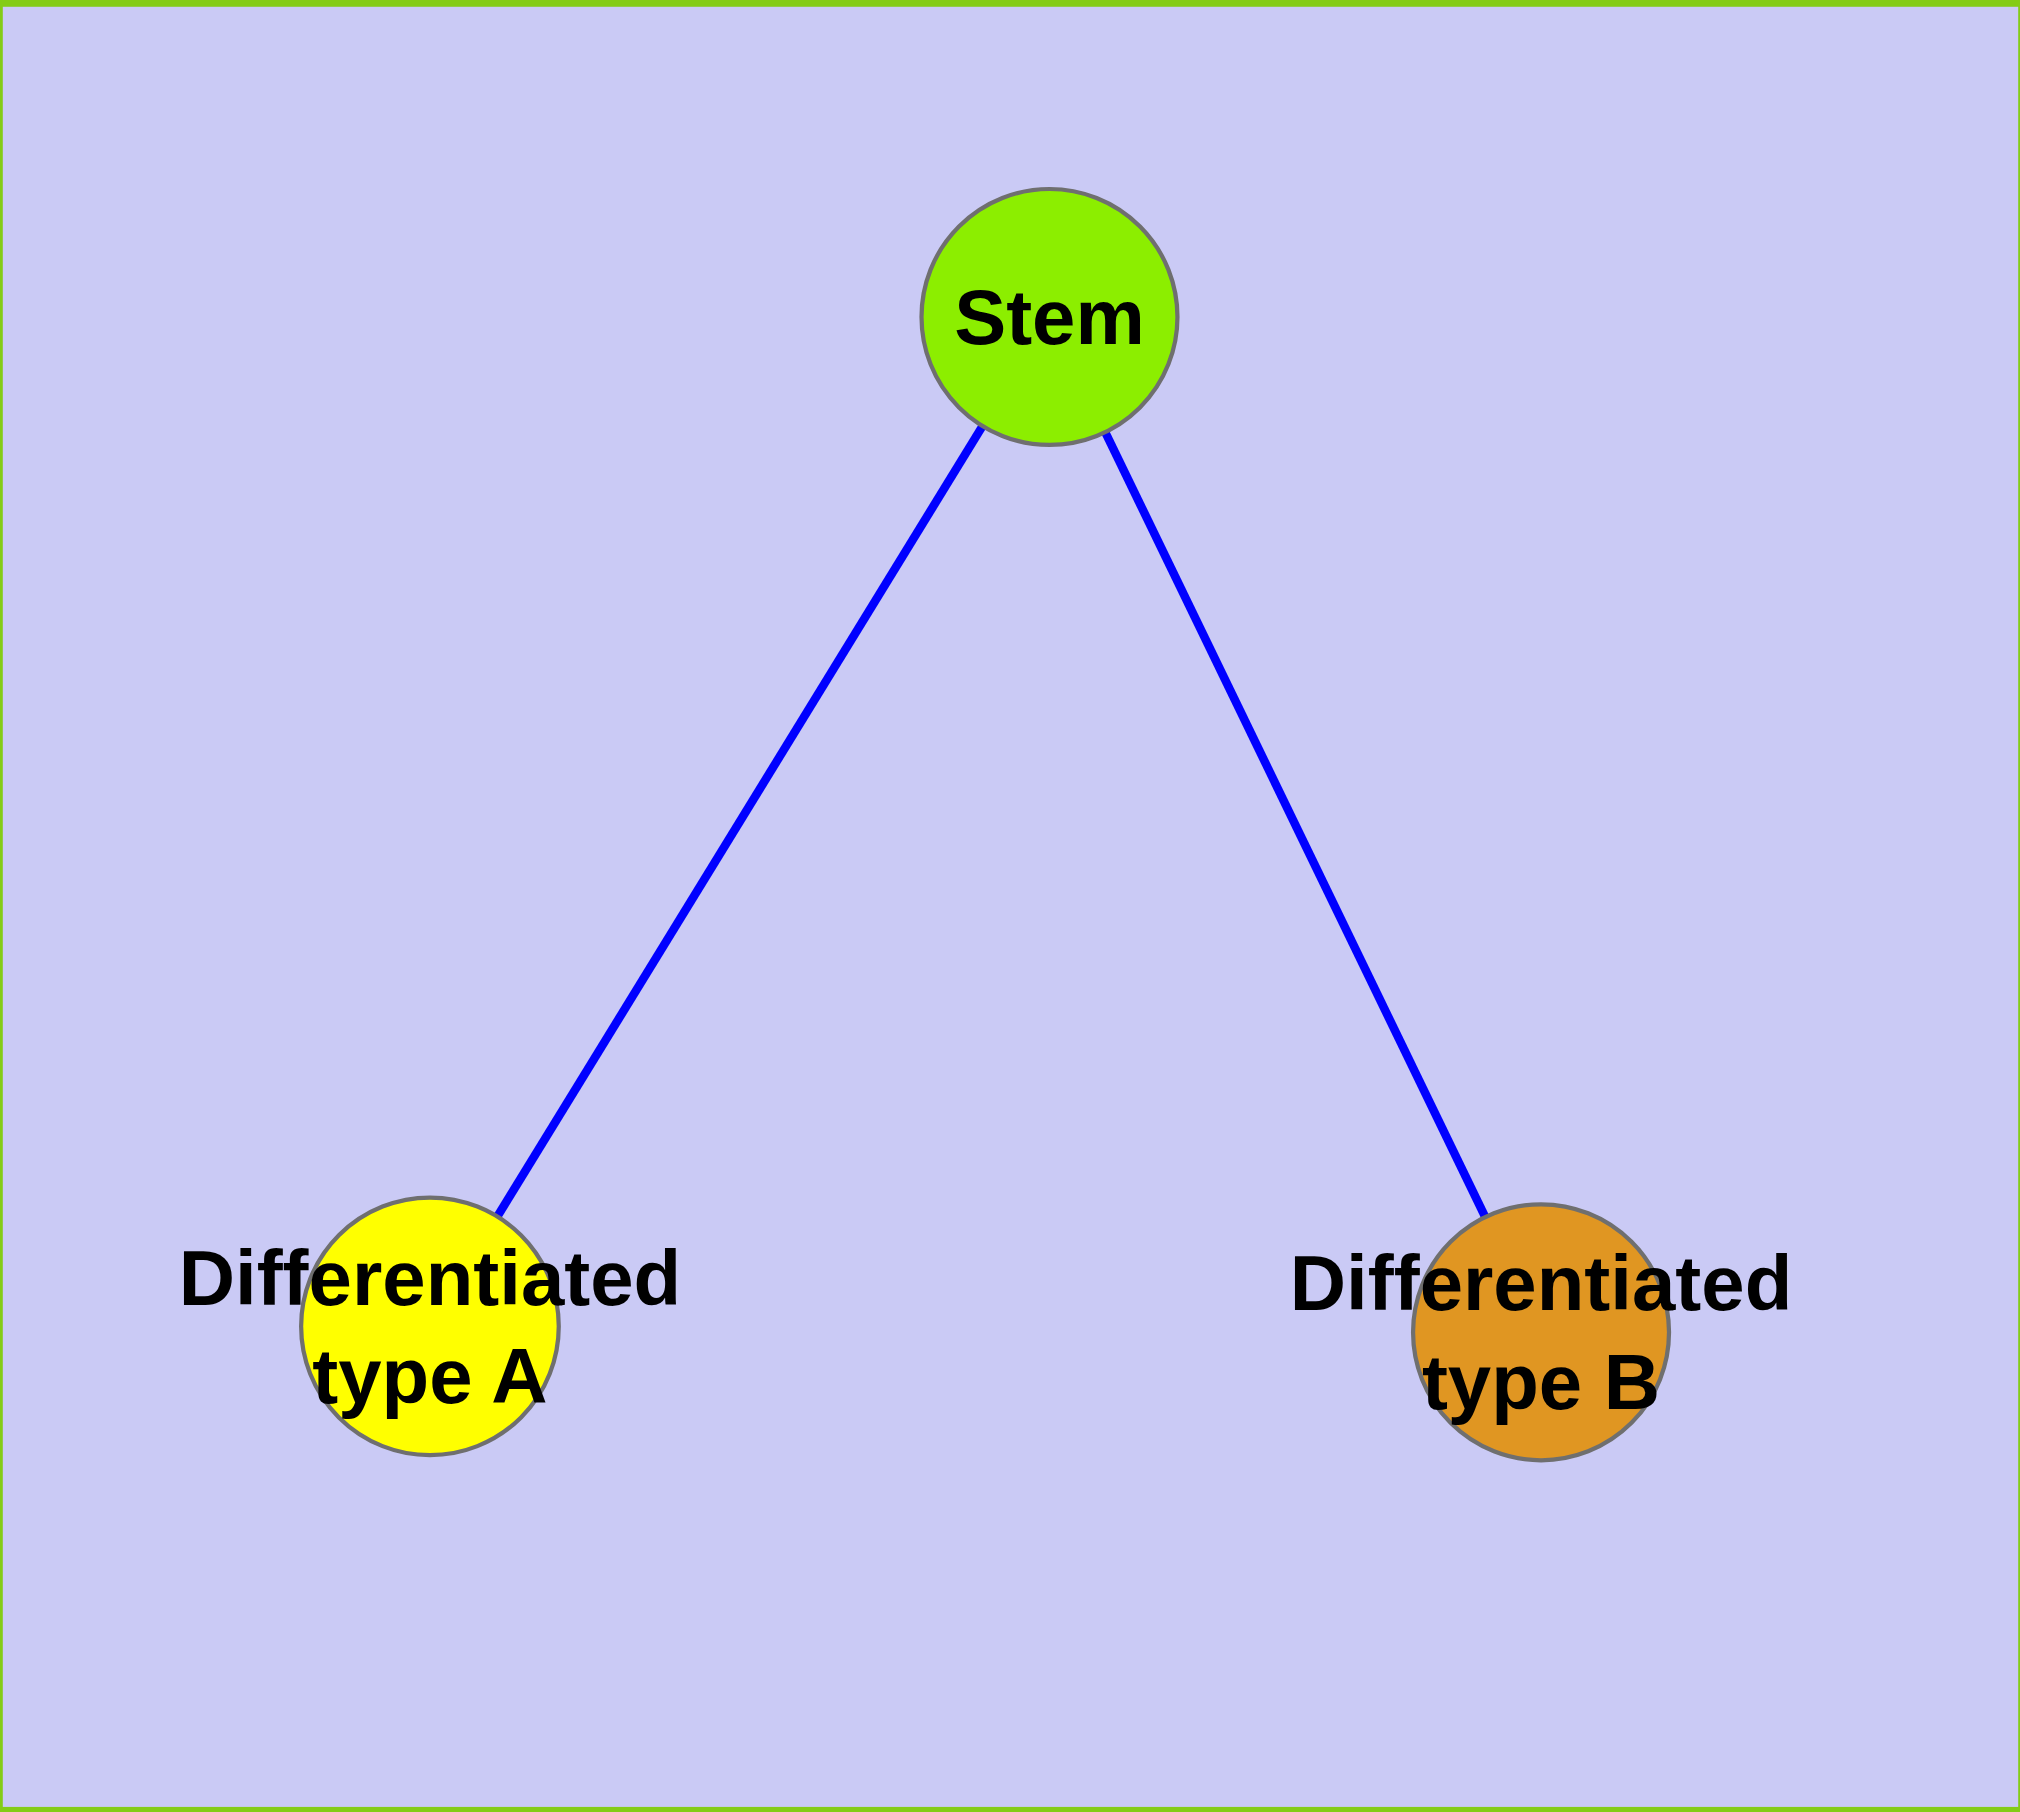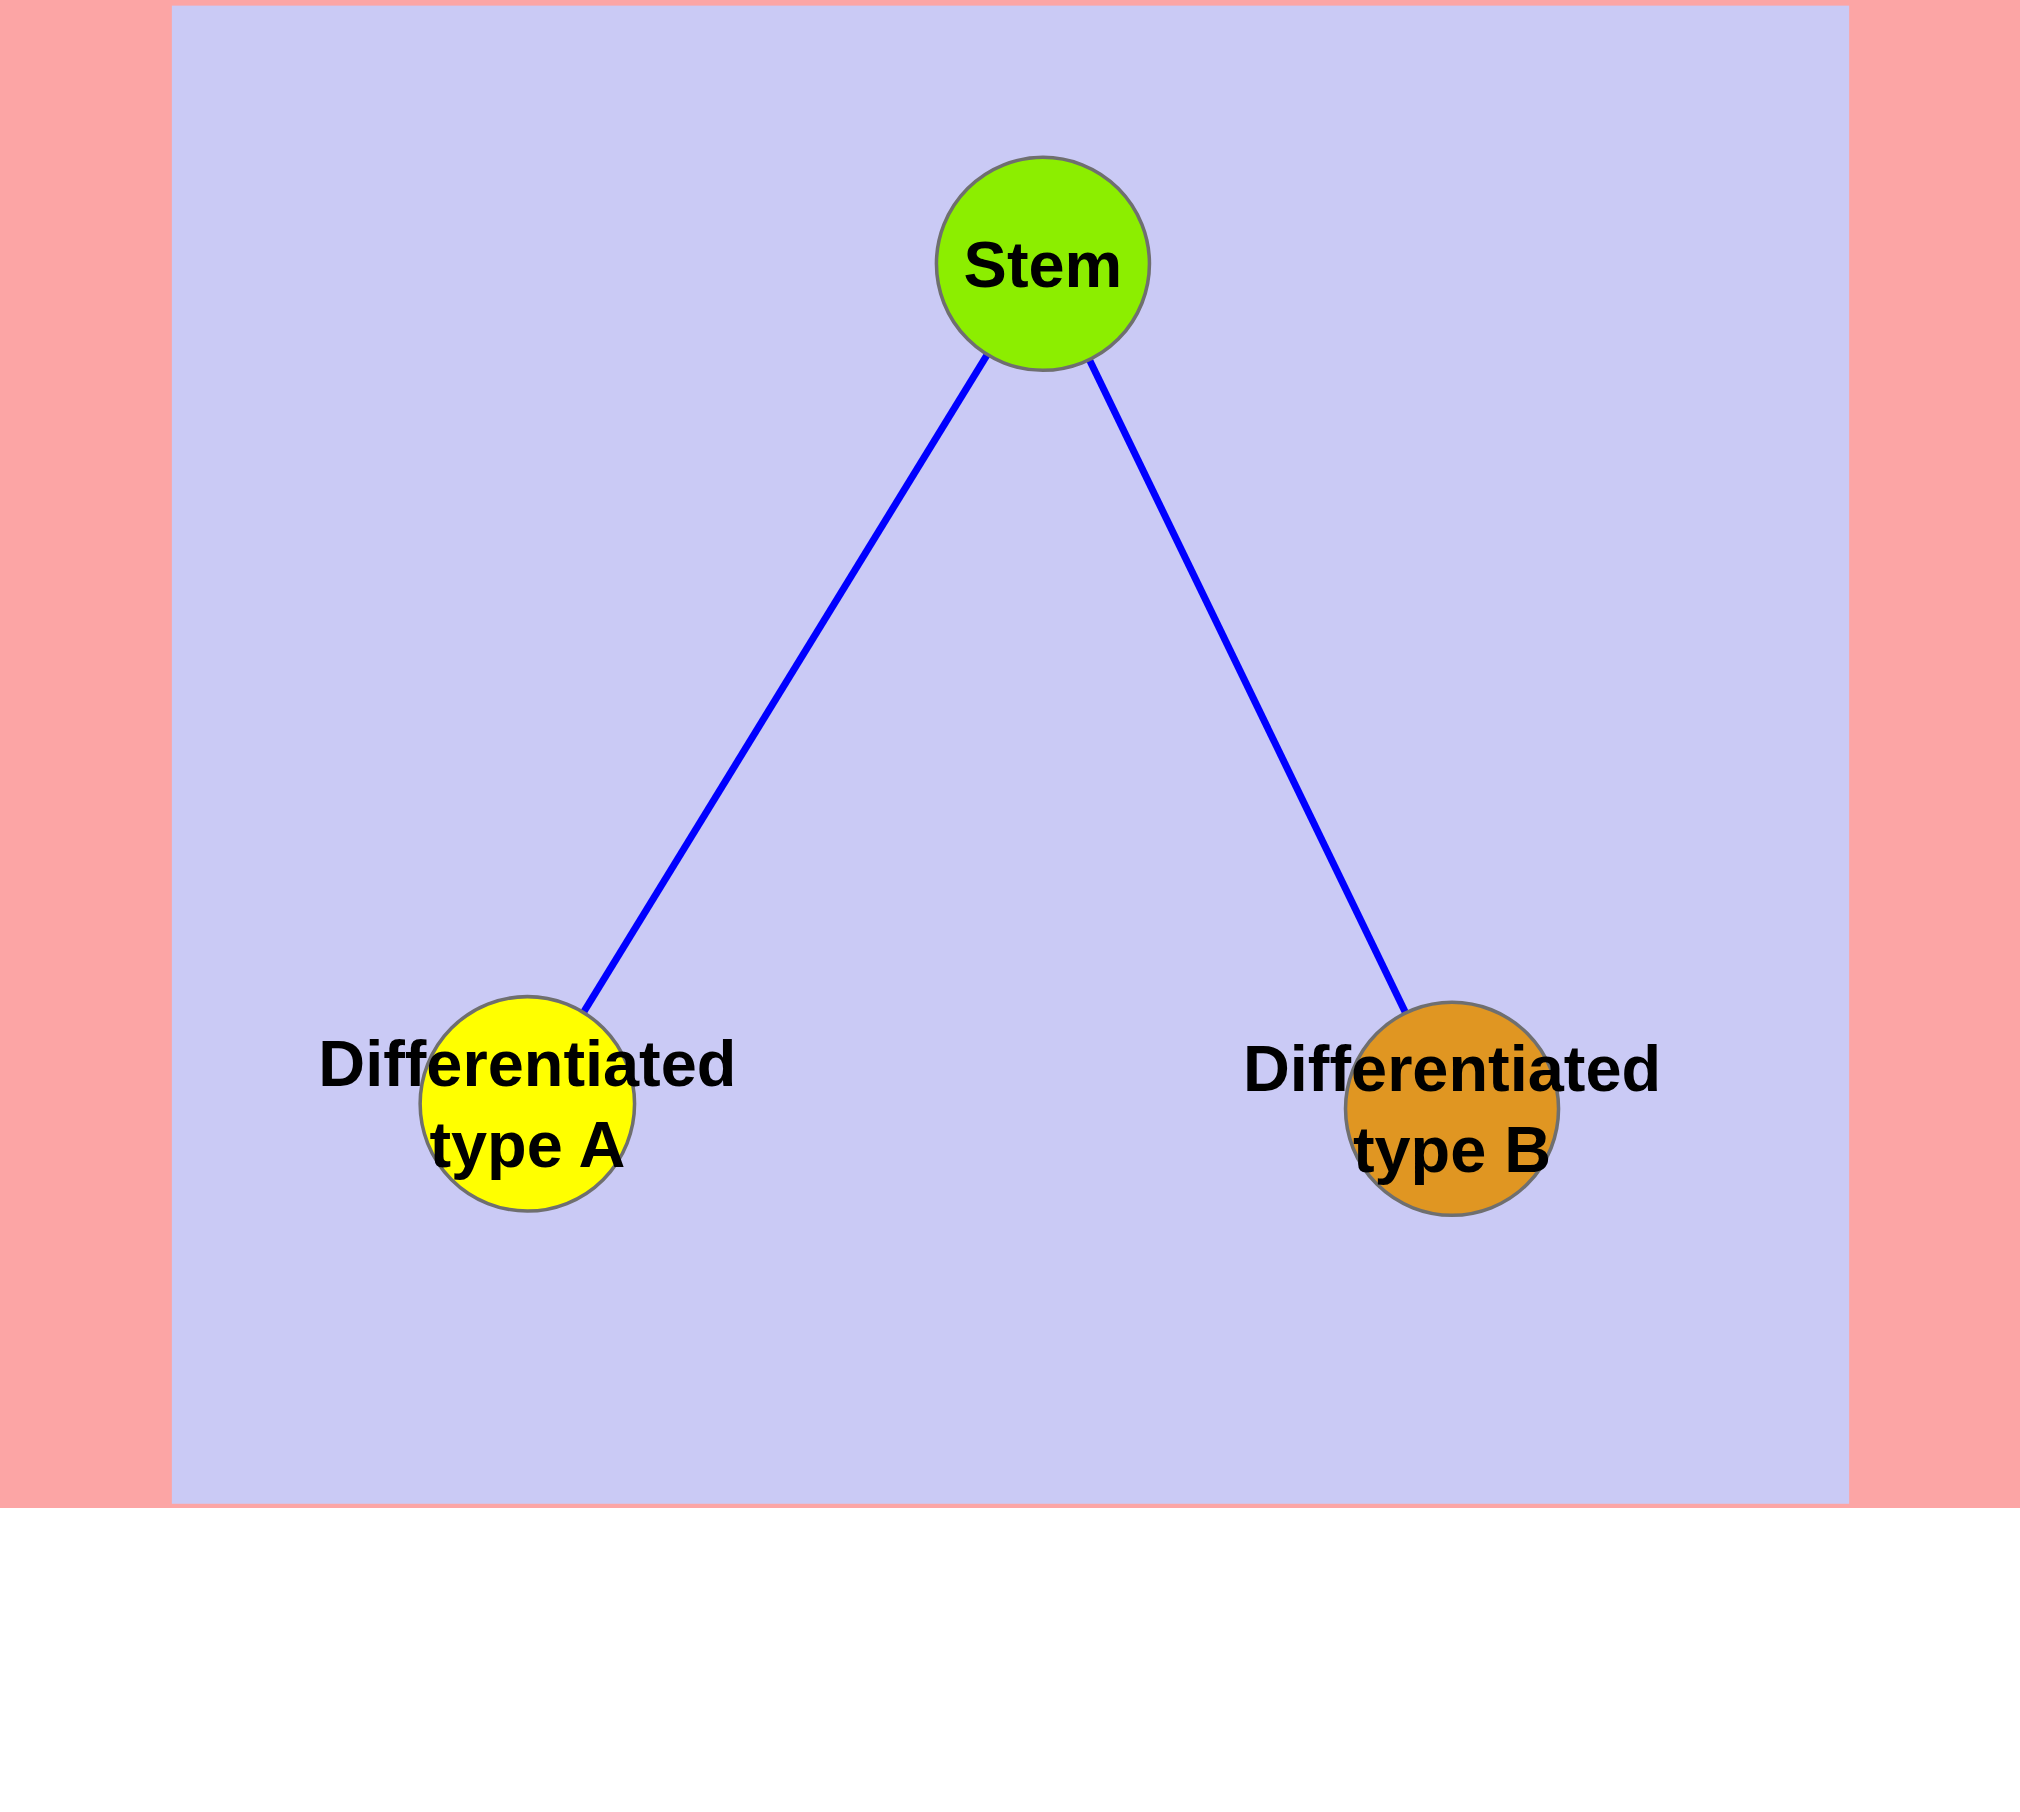--- a/index.html
+++ b/index.html
@@ -4,22 +4,22 @@
 <style>
   html, body {
     margin: 0;
     padding: 0;
     background: #ffffff;
     font-family: "Liberation Sans", sans-serif;
   }
   .canvas {
     position: relative;
     width: 2021px;
-    height: 1508px;
-    background: #fca5a5;
+    height: 1812px;
+    background: #84cc16;
     overflow: hidden;
   }
   .canvas svg {
     position: absolute;
     top: 0;
     left: 0;
     width: 100%;
     height: 100%;
   }
   .edge-line {

